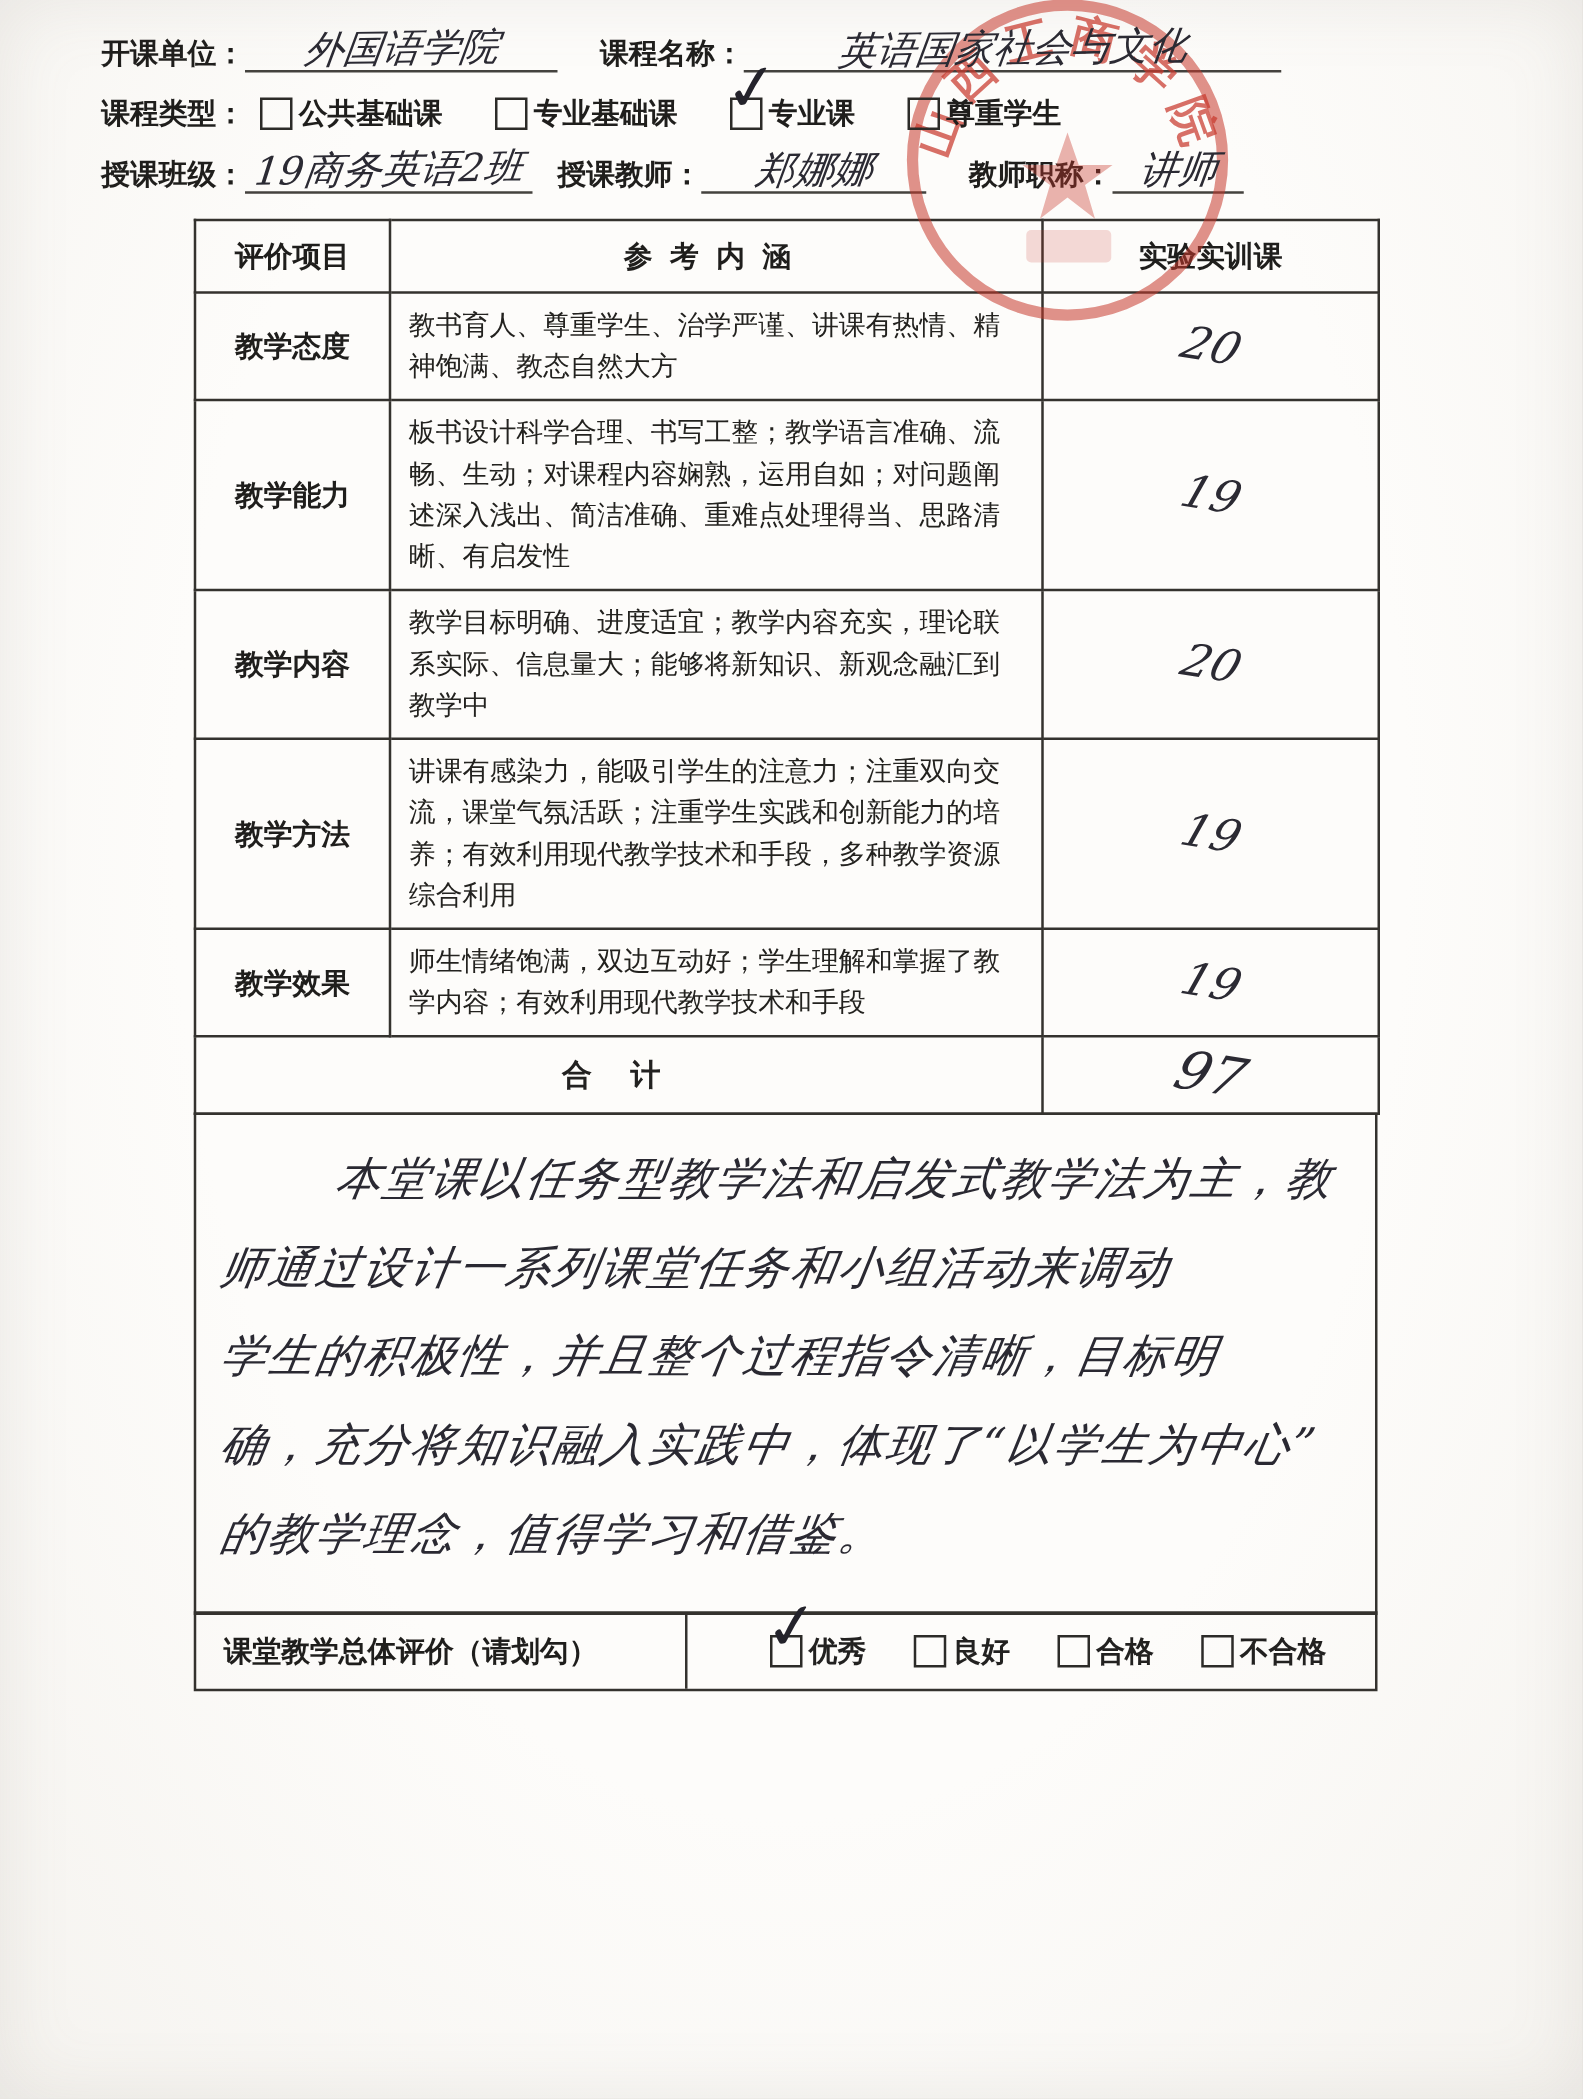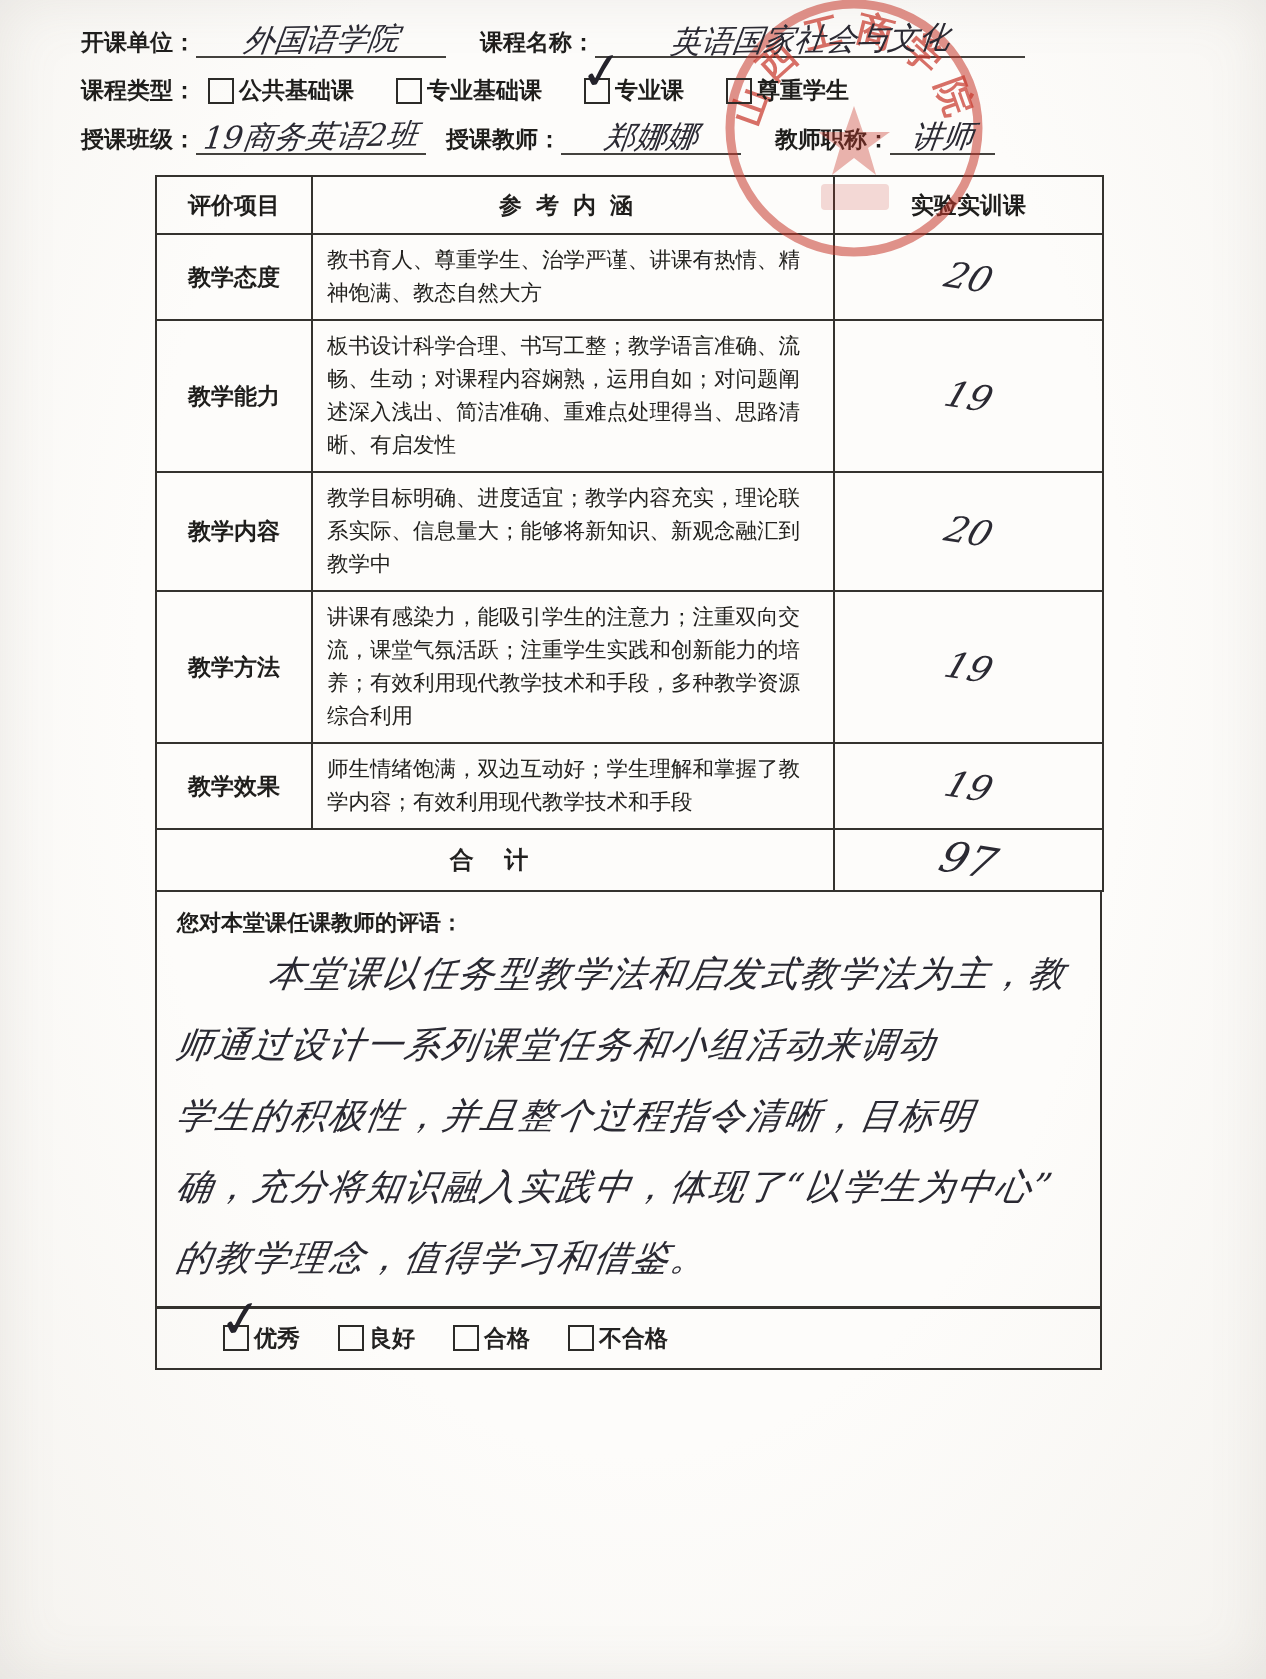--- a/index.html
+++ b/index.html
@@ -205,29 +205,29 @@
         <td class="score"><span class="hw-num">19</span></td>
       </tr>
       <tr>
         <td class="totalcell" colspan="2">合 计</td>
         <td class="score"><span class="hw-num hw-total">97</span></td>
       </tr>
     </tbody>
   </table>
 
   <div class="commentbox">
-    <div class="comment-label">您对本堂课任课教师的评语：</div>
     <div class="hw-line indent">本堂课以任务型教学法和启发式教学法为主，教</div>
     <div class="hw-line">师通过设计一系列课堂任务和小组活动来调动</div>
     <div class="hw-line">学生的积极性，并且整个过程指令清晰，目标明</div>
     <div class="hw-line">确，充分将知识融入实践中，体现了“以学生为中心”</div>
     <div class="hw-line">的教学理念，值得学习和借鉴。</div>
   </div>
 
   <div class="overallrow">
+    <div class="overall-label">课堂教学总体评价（请划勾）</div>
     <div class="overall-opts">
       <span class="opt checked">
         <span class="box"></span>
         <span class="tick">✓</span>
         <span>优秀</span>
       </span>
       <span class="opt">
         <span class="box"></span>
 
         <span>良好</span>

